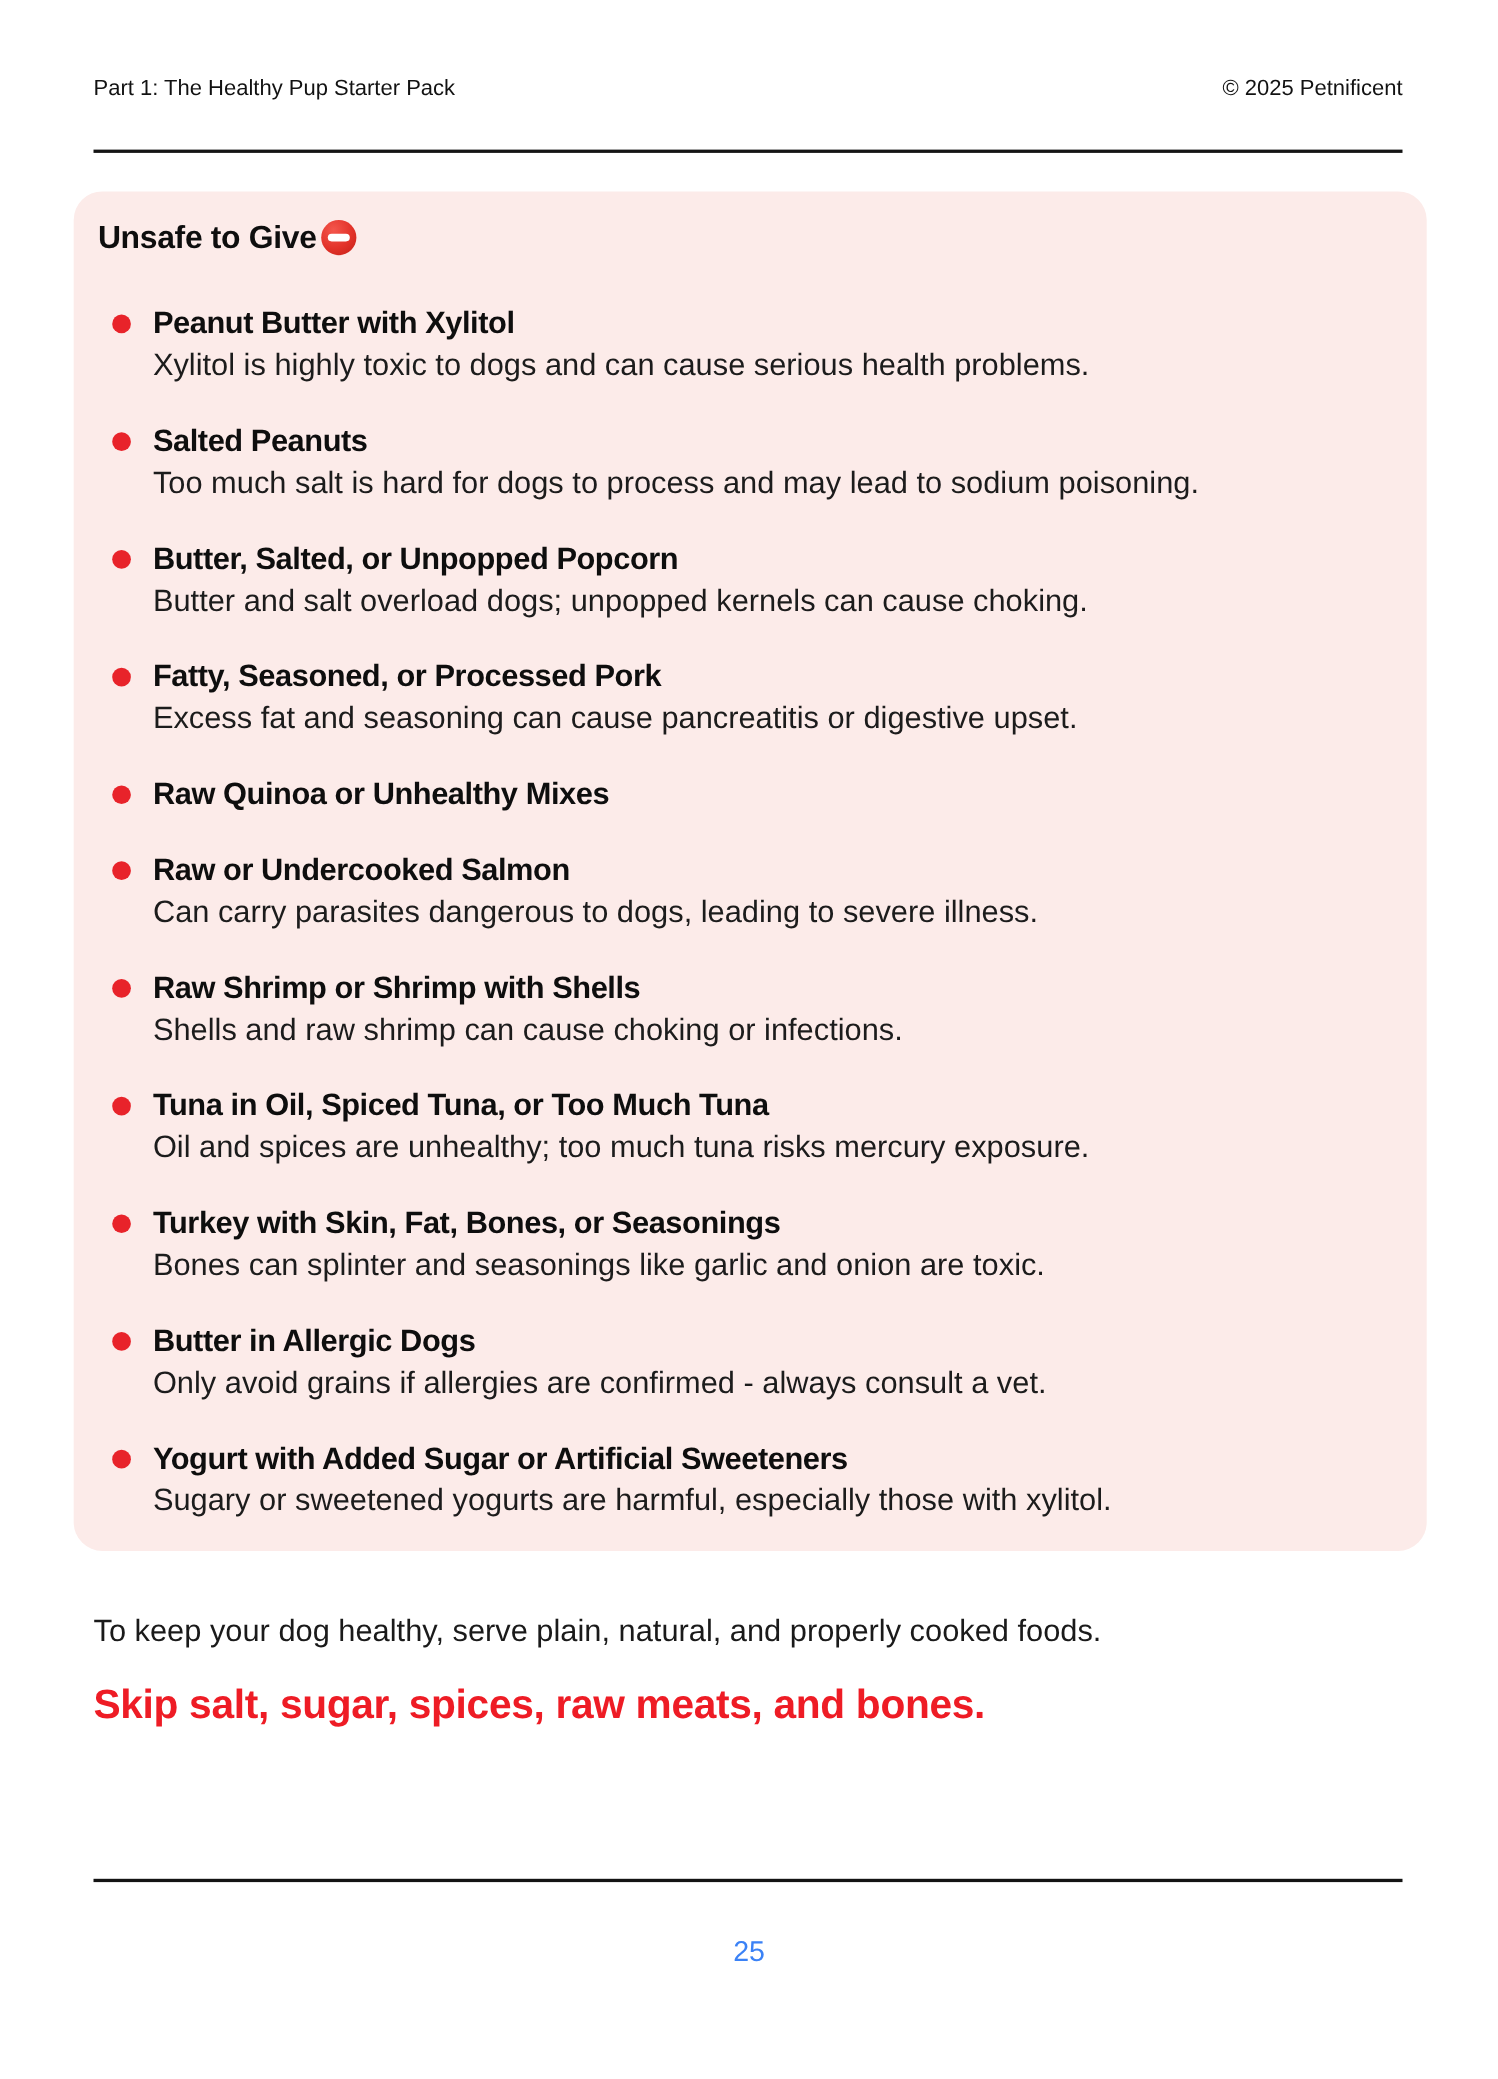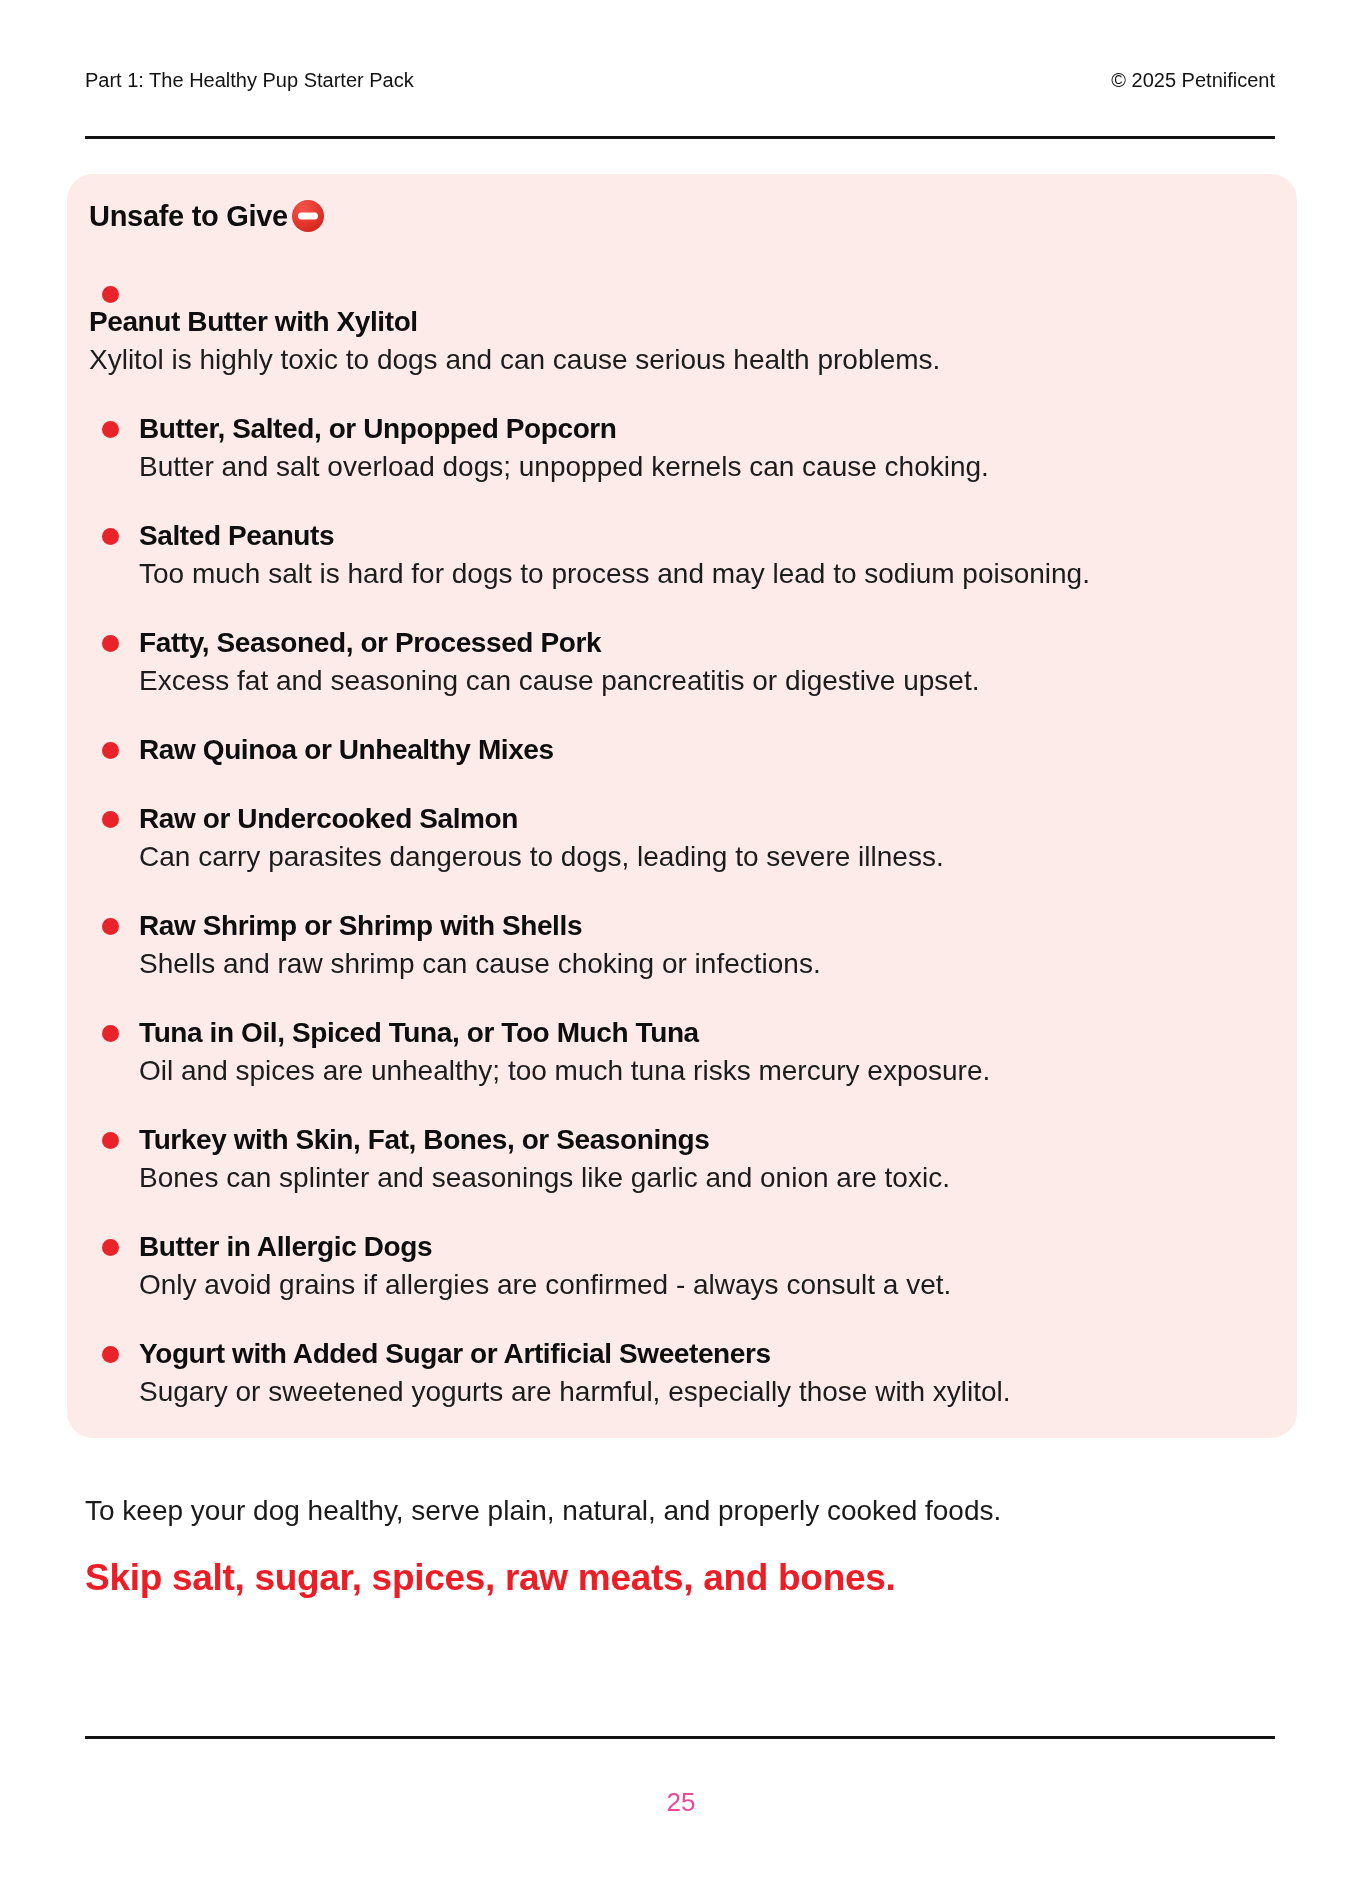--- a/index.html
+++ b/index.html
@@ -67,21 +67,21 @@
   .unsafe-list {
     list-style: none;
     margin: 40px 0 0 0;
     padding: 0;
   }
   .unsafe-list li {
     display: flex;
     align-items: flex-start;
     margin-top: 31px;
   }
-  .unsafe-list li:first-child { margin-top: 0; flex-direction: column; }
+  .unsafe-list li:first-child { margin-top: 0; }
   .dot {
     flex: 0 0 auto;
     width: 17px;
     height: 17px;
     border-radius: 50%;
     background: #e8232a;
     margin: 11px 20px 0 13px;
   }
   .item-text { flex: 1; }
   .item-title {
@@ -109,21 +109,21 @@
     font-weight: bold;
     letter-spacing: -0.3px;
     color: #ee1c25;
   }
   .rule-footer { margin-top: 139px; }
   .pagenum {
     margin-top: 46px;
     text-align: center;
     font-size: 26px;
     line-height: 34px;
-    color: #ec4899;
+    color: #3b82f6;
   }
 </style>
 </head>
 <body>
 
 <div class="page">
 
   <header class="page-header">
     <span>Part 1: The Healthy Pup Starter Pack</span>
     <span>© 2025 Petnificent</span>
@@ -143,36 +143,36 @@
     <span class="dot"></span>
     <div class="item-text">
       <div class="item-title">Peanut Butter with Xylitol</div>
       <div class="item-desc">Xylitol is highly toxic to dogs and can cause serious health problems.</div>
     </div>
   </li>
 
   <li>
     <span class="dot"></span>
     <div class="item-text">
+      <div class="item-title">Salted Peanuts</div>
+      <div class="item-desc">Too much salt is hard for dogs to process and may lead to sodium poisoning.</div>
+    </div>
+  </li>
+
+  <li>
+    <span class="dot"></span>
+    <div class="item-text">
       <div class="item-title">Butter, Salted, or Unpopped Popcorn</div>
       <div class="item-desc">Butter and salt overload dogs; unpopped kernels can cause choking.</div>
     </div>
   </li>
 
   <li>
     <span class="dot"></span>
     <div class="item-text">
-      <div class="item-title">Salted Peanuts</div>
-      <div class="item-desc">Too much salt is hard for dogs to process and may lead to sodium poisoning.</div>
-    </div>
-  </li>
-
-  <li>
-    <span class="dot"></span>
-    <div class="item-text">
       <div class="item-title">Fatty, Seasoned, or Processed Pork</div>
       <div class="item-desc">Excess fat and seasoning can cause pancreatitis or digestive upset.</div>
     </div>
   </li>
 
   <li>
     <span class="dot"></span>
     <div class="item-text">
       <div class="item-title">Raw Quinoa or Unhealthy Mixes</div>
     </div>

